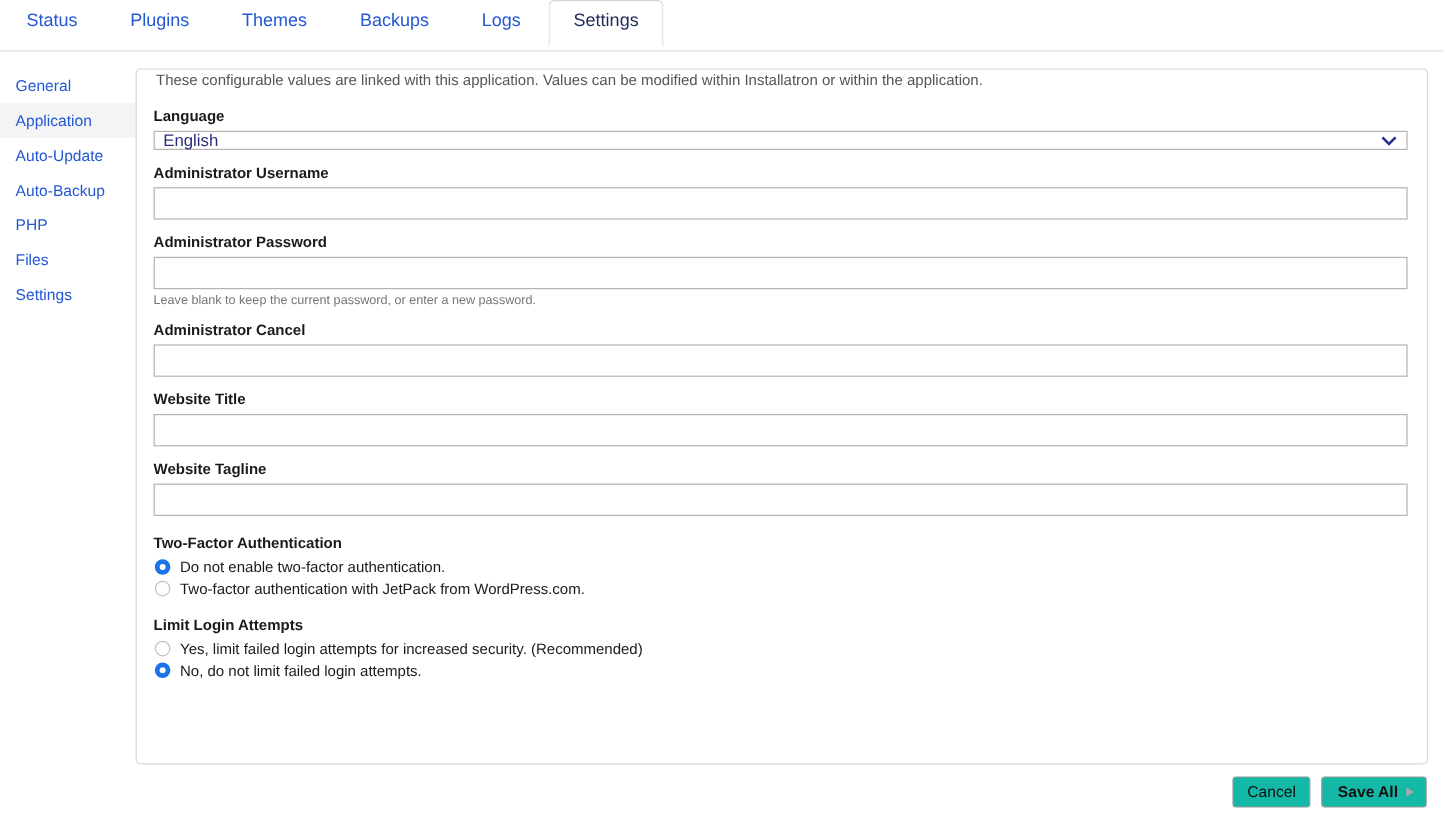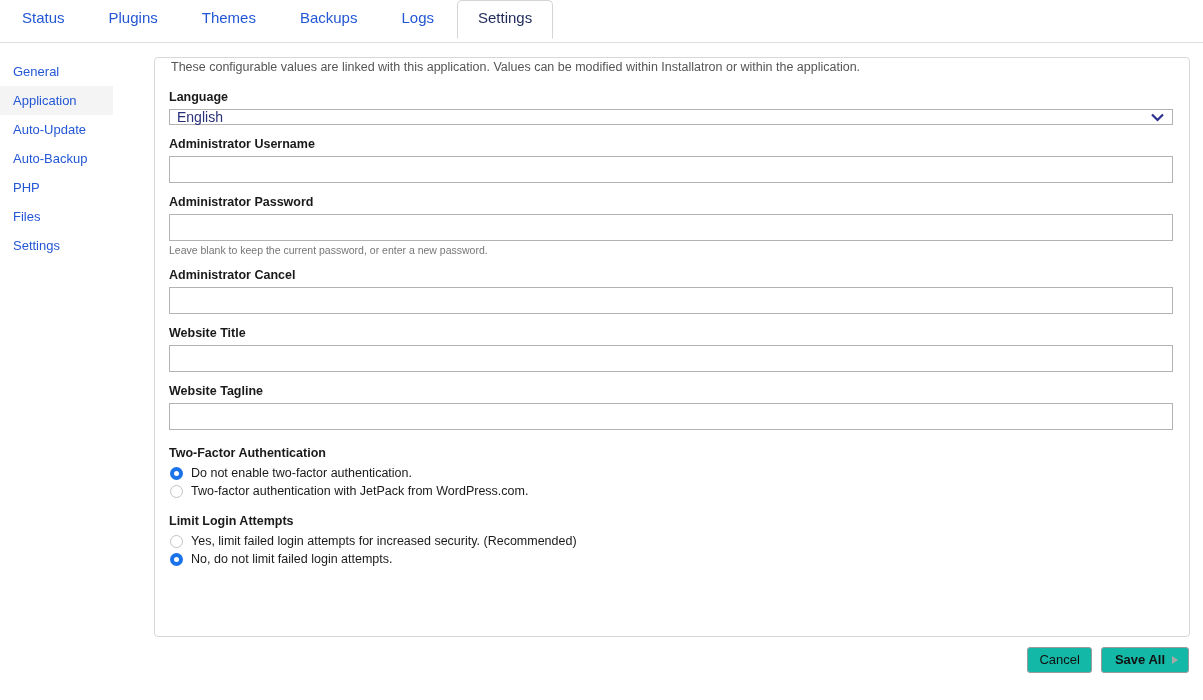--- a/index.html
+++ b/index.html
@@ -56,21 +56,20 @@
     border-bottom: 1px solid #ffffff;
     margin-bottom: -1px;
     padding-bottom: 11px;
   }
 
   
   .layout {
     display: flex;
     align-items: flex-start;
     padding-top: 14px;
-    gap: 41px;
   }
   .sidebar {
     width: 113px;
     flex: 0 0 113px;
     padding-top: 0px;
   }
   .side-item {
     font-size: 13px;
     color: #2357d4;
     padding: 7px 0 7px 13px;
@@ -156,21 +155,20 @@
 
   
   .rgroup {
     margin-top: 16px;
   }
   .rgroup .flabel {
     margin-bottom: 6px;
   }
   .ropt {
     display: flex;
-    align-items: center;
     margin: 2px 0 4px 1px;
     cursor: pointer;
   }
   .radio {
     width: 13px;
     height: 13px;
     border-radius: 50%;
     box-sizing: border-box;
     border: 1px solid #c2c2c2;
     background: #ffffff;

